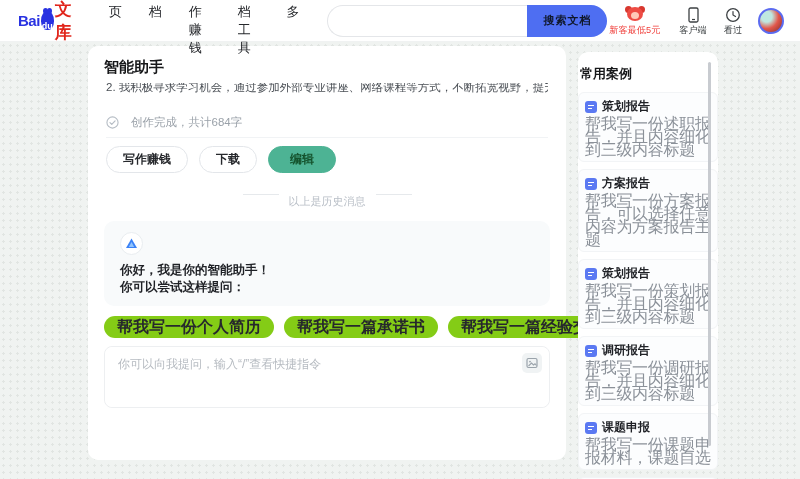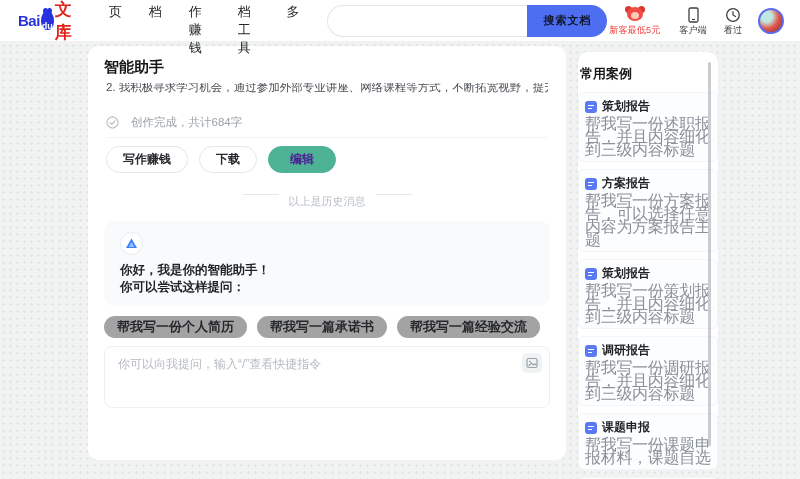--- a/index.html
+++ b/index.html
@@ -48,36 +48,36 @@
   .chat-title { font-size:15px; font-weight:700; color:#17181a; margin:4px 0 0 8px; line-height:22px; }
   .clip-wrap { margin:5px 10px 0; height:12px; overflow:hidden; }
   .clip-wrap div { font-size:11.5px; color:#4a4f55; margin-top:-3px; white-space:nowrap; }
   .status-row { margin:20px 10px 0; display:flex; align-items:center; gap:12px;
          font-size:11.5px; color:#9aa1a9; }
   .thin-divider { margin:7px 10px 0; border-top:1px solid #f1f3f5; }
   .actions { margin:8px 10px 0; display:flex; gap:11px; }
   .btn { height:27px; padding:0 16px; border-radius:15px; border:1px solid #e3e6ea; background:#fff;
          font-size:12px; font-weight:600; color:#26282c; cursor:pointer;
          font-family:"Liberation Sans","DejaVu Sans",sans-serif; }
-  .btn.green { background:#4db394; border-color:#4db394; color:#4c1d95; padding:0 21px; }
+  .btn.green { background:#4db394; border-color:#4db394; color:#14532d; padding:0 21px; }
   .history-divider { margin-top:21px; display:flex; align-items:flex-start; justify-content:center;
          gap:10px; font-size:11px; color:#b9bfc7; }
   .history-divider i { width:36px; border-top:1px solid #e6e9ec; }
   .welcome { margin:12px 8px 0; background:#f8fafb; border-radius:10px; padding:11px 16px 10px; }
   .ai-avatar { width:23px; height:23px; background:#fff; border:1px solid #e9edf0; border-radius:50%;
          display:flex; align-items:center; justify-content:center; }
   .w-line { font-size:12.5px; font-weight:700; color:#1f2126; line-height:17px; }
   .w-line.first { margin-top:7px; }
   .sug-list { margin-top:9px; display:flex; flex-direction:column; align-items:flex-start; gap:7px; }
   .sug-pill { display:flex; align-items:center; gap:6px; background:#eef1f4; border-radius:12px;
          height:21px; padding:0 12px 0 9px; font-size:11px; color:#3b4045; cursor:pointer; white-space:nowrap; }
   .sug-pill i { width:4px; height:4px; border:1px solid #9aa1a9; border-radius:50%; flex:0 0 auto; }
   .quick-row { margin:10px 8px 0; display:flex; gap:10px; }
-  .quick-pill { background:#a3a3a3; border-radius:12px; height:22px; display:flex; align-items:center;
-         padding:0 13px; font-size:13px; font-weight:700; color:#26282c; cursor:pointer; white-space:nowrap; }
+  .quick-pill { background:#84cc16; border-radius:12px; height:22px; display:flex; align-items:center;
+         padding:0 13px; font-size:16px; font-weight:700; color:#26282c; cursor:pointer; white-space:nowrap; }
   .input-box { position:relative; margin:8px 8px 0; height:62px; border:1px solid #edeff1;
          border-radius:8px; background:#fff; }
   .input-box textarea { position:absolute; inset:0; border:none; outline:none; resize:none;
          padding:9px 34px 18px 13px; font-size:12px; color:#333; border-radius:8px;
          font-family:"Liberation Sans","DejaVu Sans",sans-serif; }
   .input-box textarea::placeholder { color:#b6bbc1; }
   .img-btn { position:absolute; right:7px; top:6px; width:20px; height:20px; background:#f0f3f4;
          border-radius:5px; display:flex; align-items:center; justify-content:center; cursor:pointer; }
 
   

